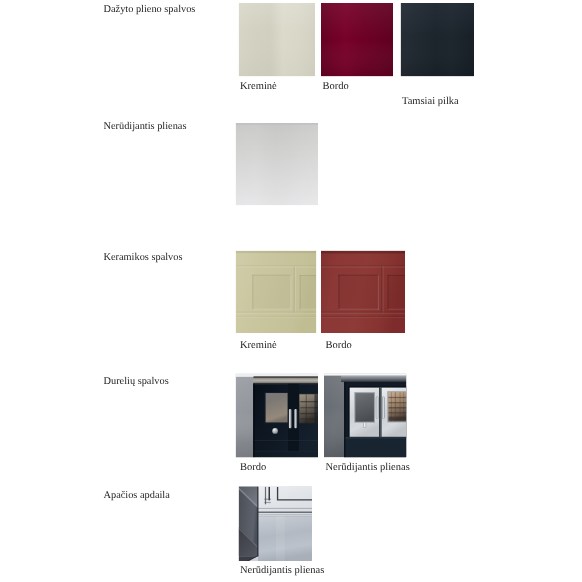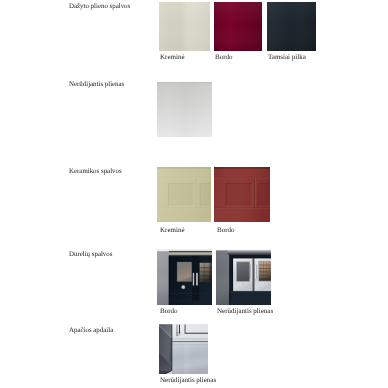--- a/index.html
+++ b/index.html
@@ -82,21 +82,21 @@
           <stop offset="1" stop-color="#000000" stop-opacity="0.10"></stop>
         </linearGradient>
       </defs>
       <rect x="0" y="0" width="49" height="49" fill="url(#gDG)"></rect>
       <rect x="0" y="0" width="49" height="49" fill="url(#gDGV)"></rect>
     </svg>
   </div>
 
   <div class="sw-label" style="left:160px;top:53px">Kreminė</div>
   <div class="sw-label" style="left:215px;top:53px">Bordo</div>
-  <div class="sw-label" style="left:268px;top:53px">Tamsiai pilka</div>
+  <div class="sw-label" style="left:268px;top:63px">Tamsiai pilka</div>
 
   </div>
 
   <div class="section-row">
 
   <div class="cat-label" style="left:69px;top:81px">Nerūdijantis plienas</div>
   <div class="tile" id="t-steel" style="left:157px;top:82px;width:55px;height:55px">
     <svg viewBox="0 0 55 55" preserveAspectRatio="none">
       <defs>
         <linearGradient id="gSteelV" x1="0" y1="0" x2="0" y2="1">

